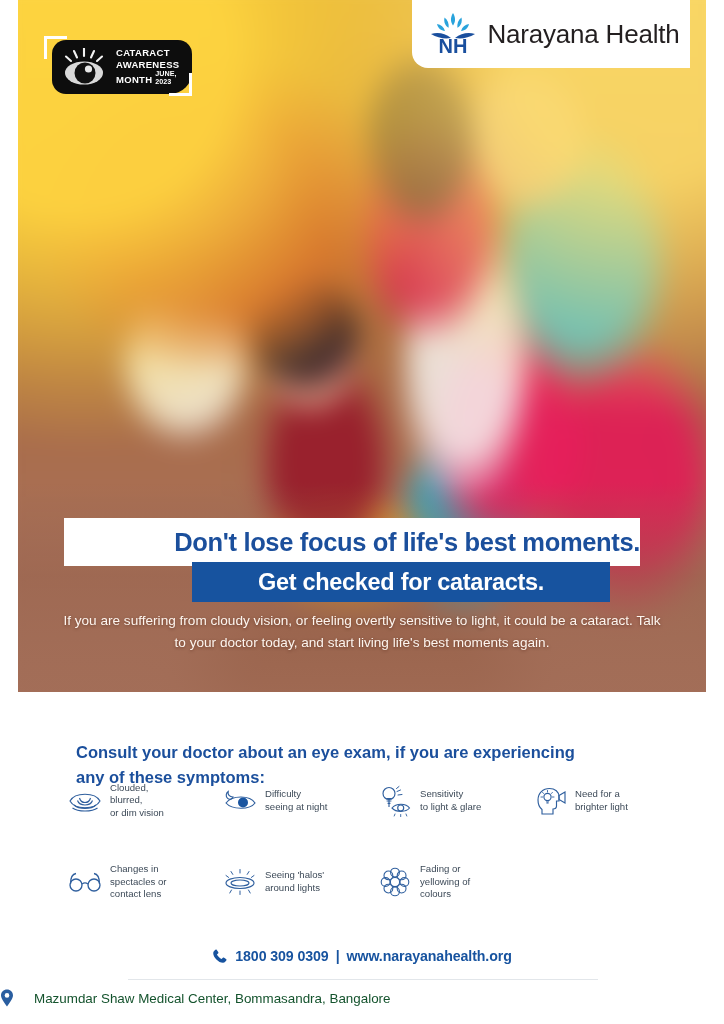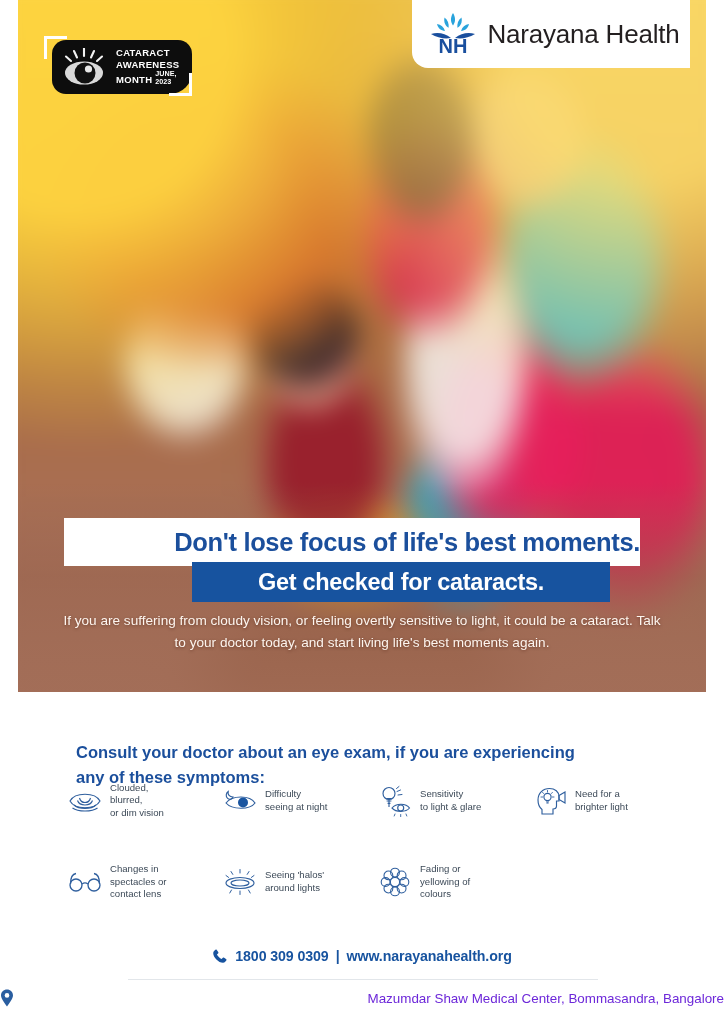--- a/index.html
+++ b/index.html
@@ -111,22 +111,22 @@
   .footer-phone{
     position:absolute;left:0;right:0;top:948px;
     display:flex;align-items:center;justify-content:center;gap:7px;
     color:#17539f;font-size:14.2px;font-weight:700;letter-spacing:-.1px;
   }
   .footer-divider{
     position:absolute;left:128px;top:979px;width:470px;height:1px;background:#e2e6ea;
   }
   .footer-address{
     position:absolute;left:0;right:0;top:989px;
-    display:flex;align-items:center;justify-content:space-between;gap:3px;
-    color:#6d28d9;font-size:13.4px;
+    display:flex;align-items:center;justify-content:flex-start;gap:20px;
+    color:#14532d;font-size:13.4px;
   }
   .f-icon{display:flex;align-items:center;justify-content:center;}
 </style>
 </head>
 <body>
 
 <div class="poster">
 
   <div class="hero">
     <div class="hero-photo"></div>

